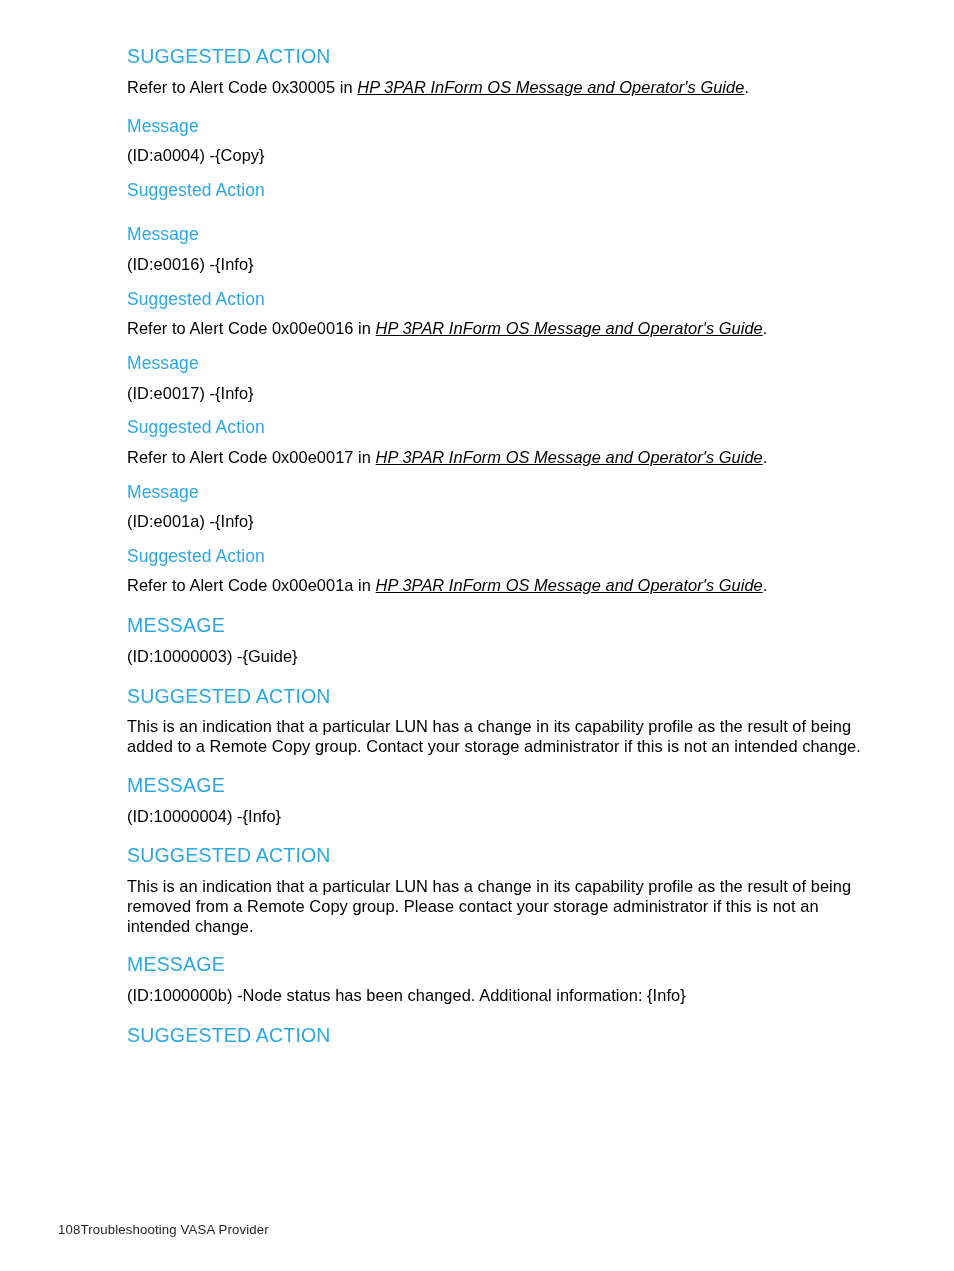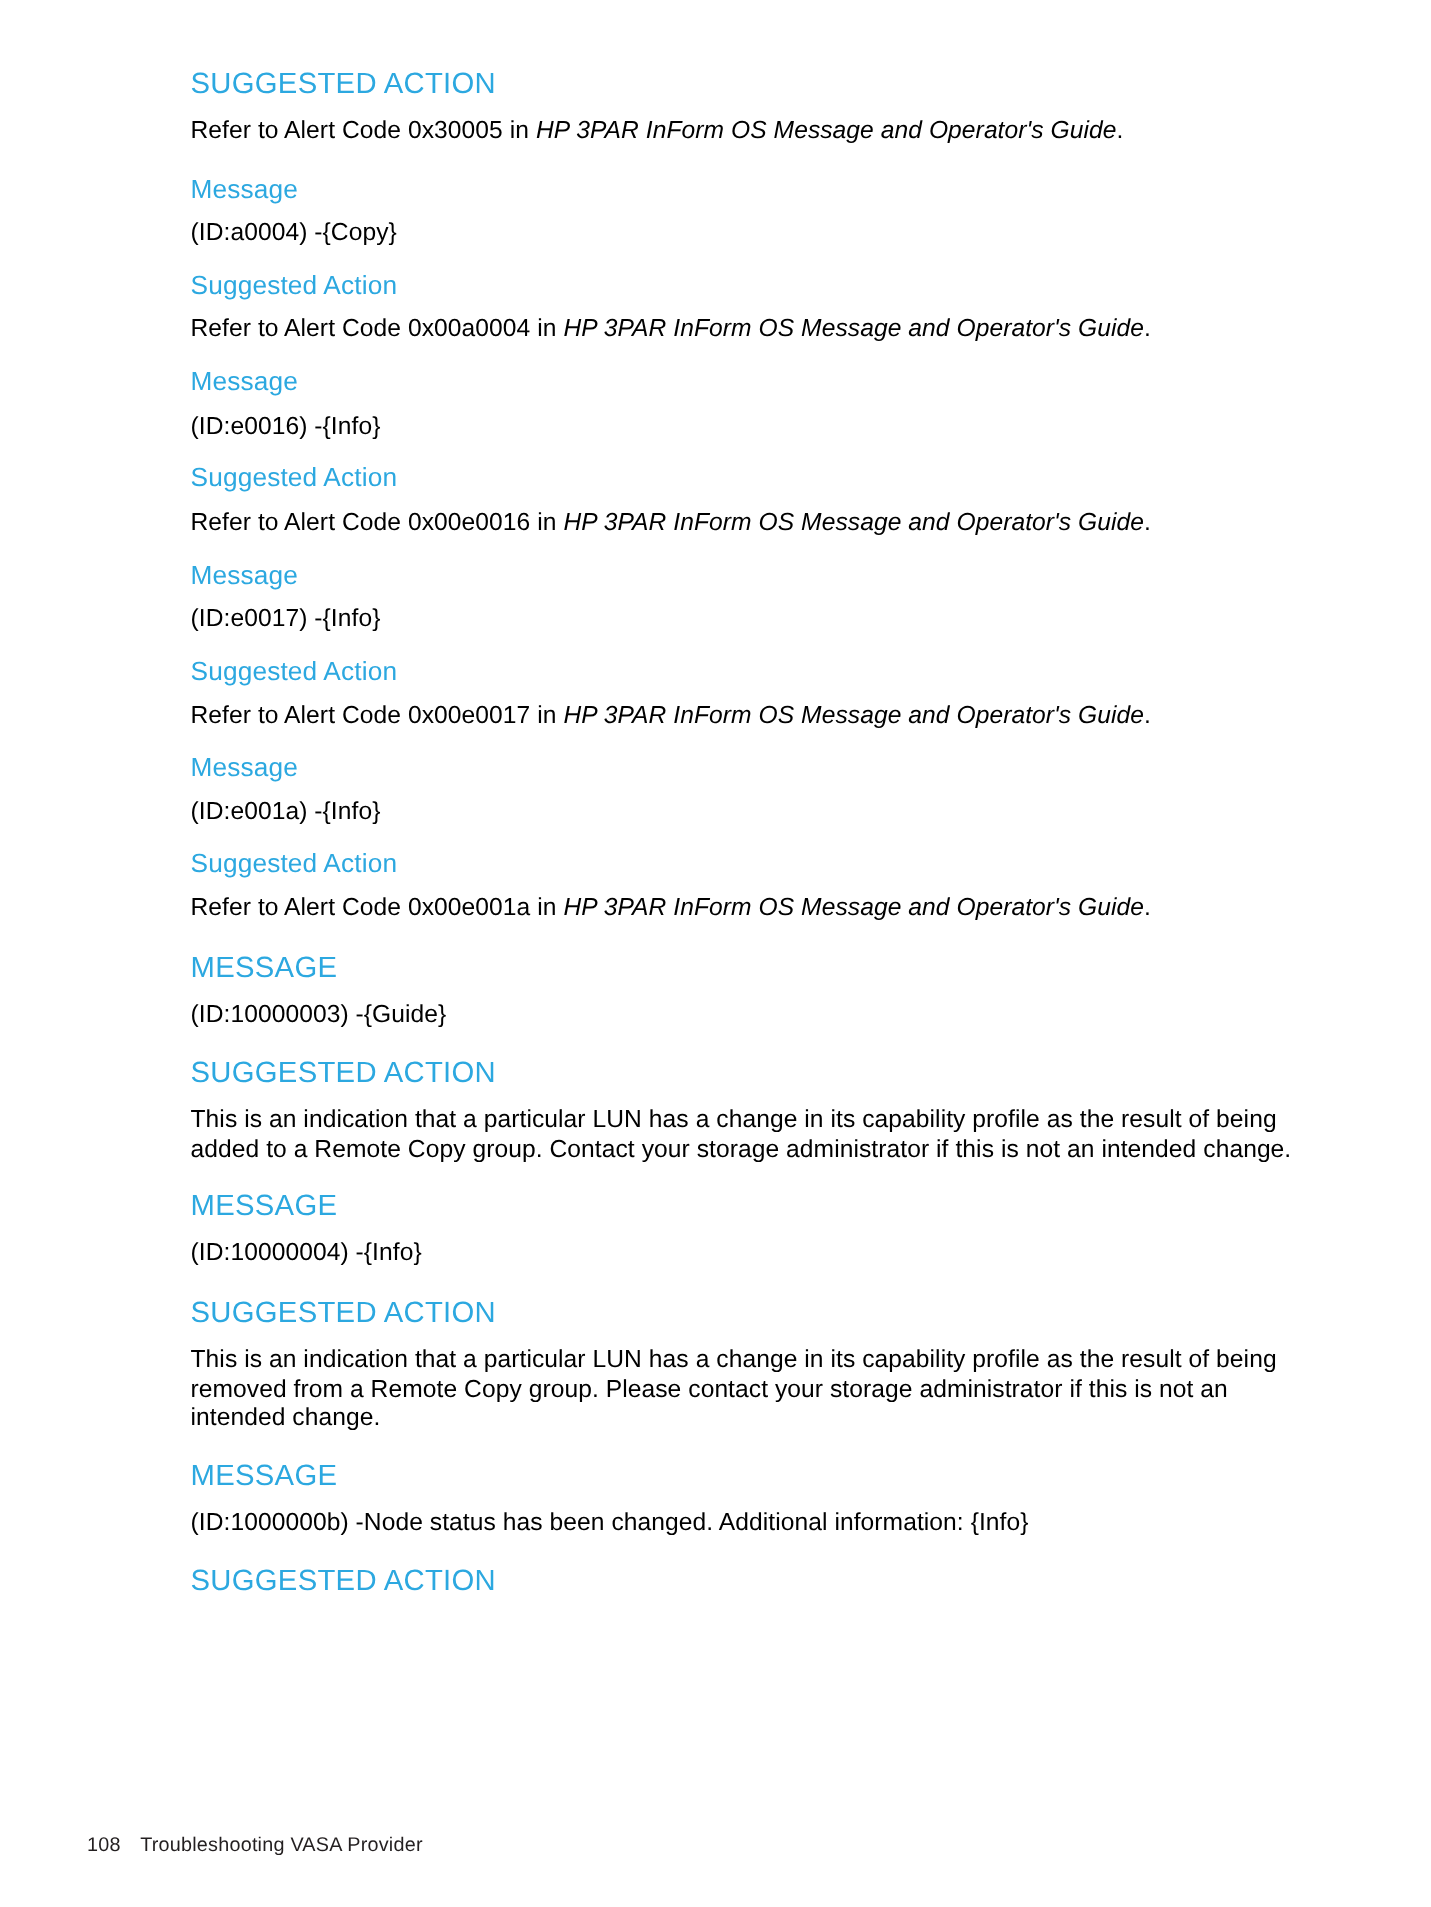--- a/index.html
+++ b/index.html
@@ -51,39 +51,40 @@
     color: #000000;
     font-size: 16.4px;
     font-weight: 400;
     line-height: 1.2;
     margin: 0;
     padding: 0;
     letter-spacing: 0.05px;
   }
   .body-text .ital {
     font-style: italic;
+    text-decoration: underline;
   }
 
   
   .blk { margin: 0; }
   .sp-head-to-body { height: 10px; }
   .sp-body-to-head-lg { height: 19px; }
   .sp-body-to-head-sm { height: 15px; }
   .sp-para { height: 18px; }
 
   .footer {
     position: absolute;
     left: 58px;
     top: 1222px;
     font-size: 13.2px;
     color: #231F20;
     letter-spacing: 0.15px;
     white-space: nowrap;
   }
-  .footer .pgnum { margin-right: 13px; }
+  .footer .pgnum { }
 </style>
 </head>
 <body>
 
 <div class="page">
 
   <div class="content">
 
     <div class="blk">
       <div class="h-upper">SUGGESTED ACTION</div>
@@ -95,21 +96,20 @@
     <div class="blk">
       <div class="h-mixed">Message</div>
       <div class="sp-head-to-body"></div>
       <p class="body-text">(ID:a0004) -{Copy}</p>
     </div>
     <div class="sp-body-to-head-sm"></div>
 
     <div class="blk">
       <div class="h-mixed">Suggested Action</div>
       <div class="sp-head-to-body"></div>
-      <p class="body-text"><span>Refer to Alert Code 0x00a0004 in </span><span class="ital">HP 3PAR InForm OS Message and Operator's Guide</span><span>.</span></p>
     </div>
     <div class="sp-body-to-head-sm"></div>
 
     <div class="blk">
       <div class="h-mixed">Message</div>
       <div class="sp-head-to-body"></div>
       <p class="body-text">(ID:e0016) -{Info}</p>
     </div>
     <div class="sp-body-to-head-sm"></div>
 

